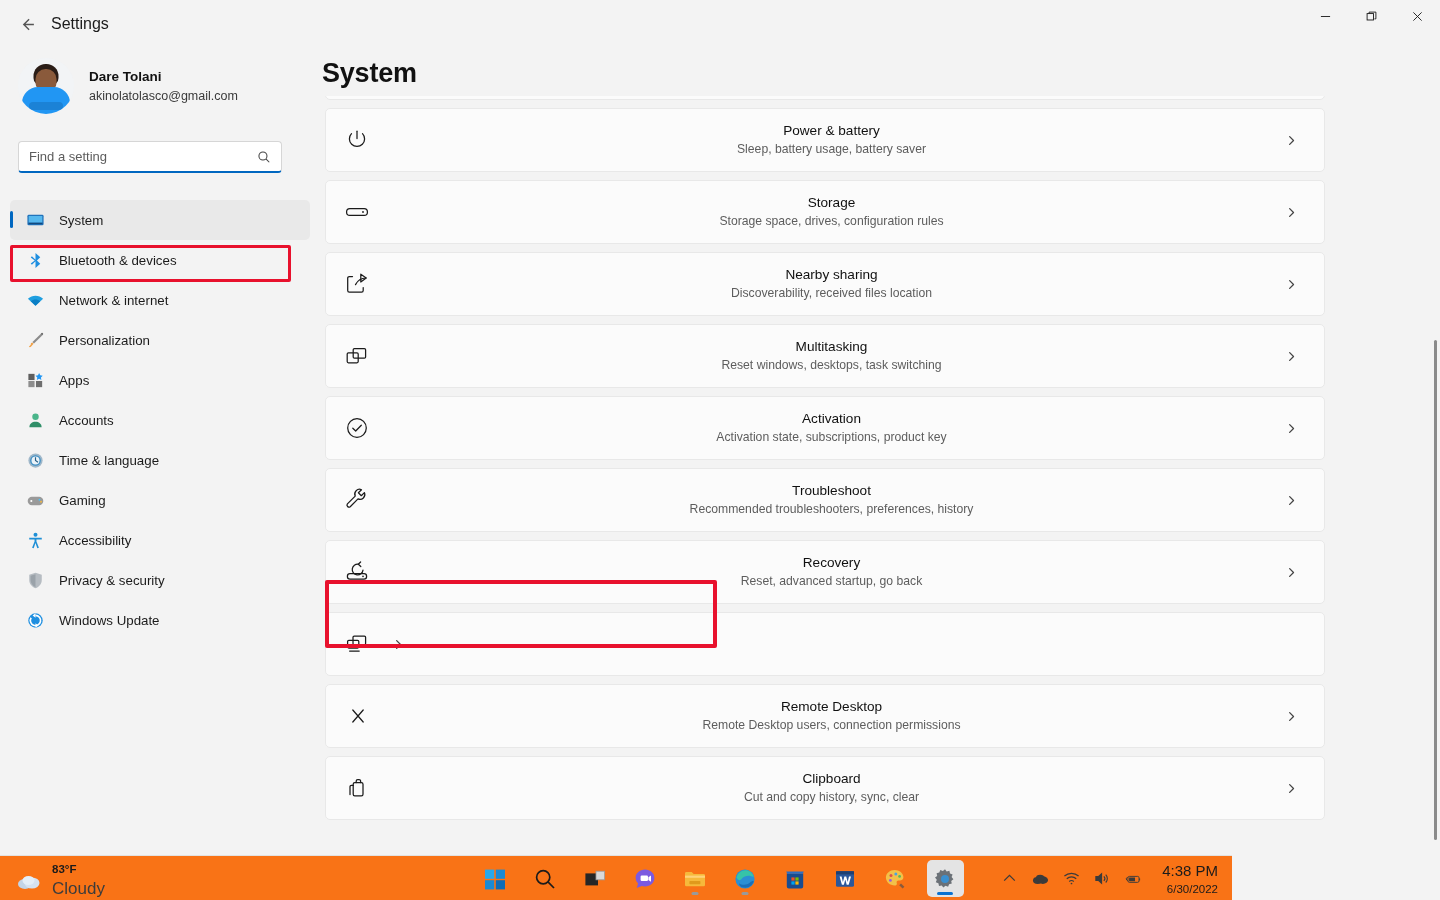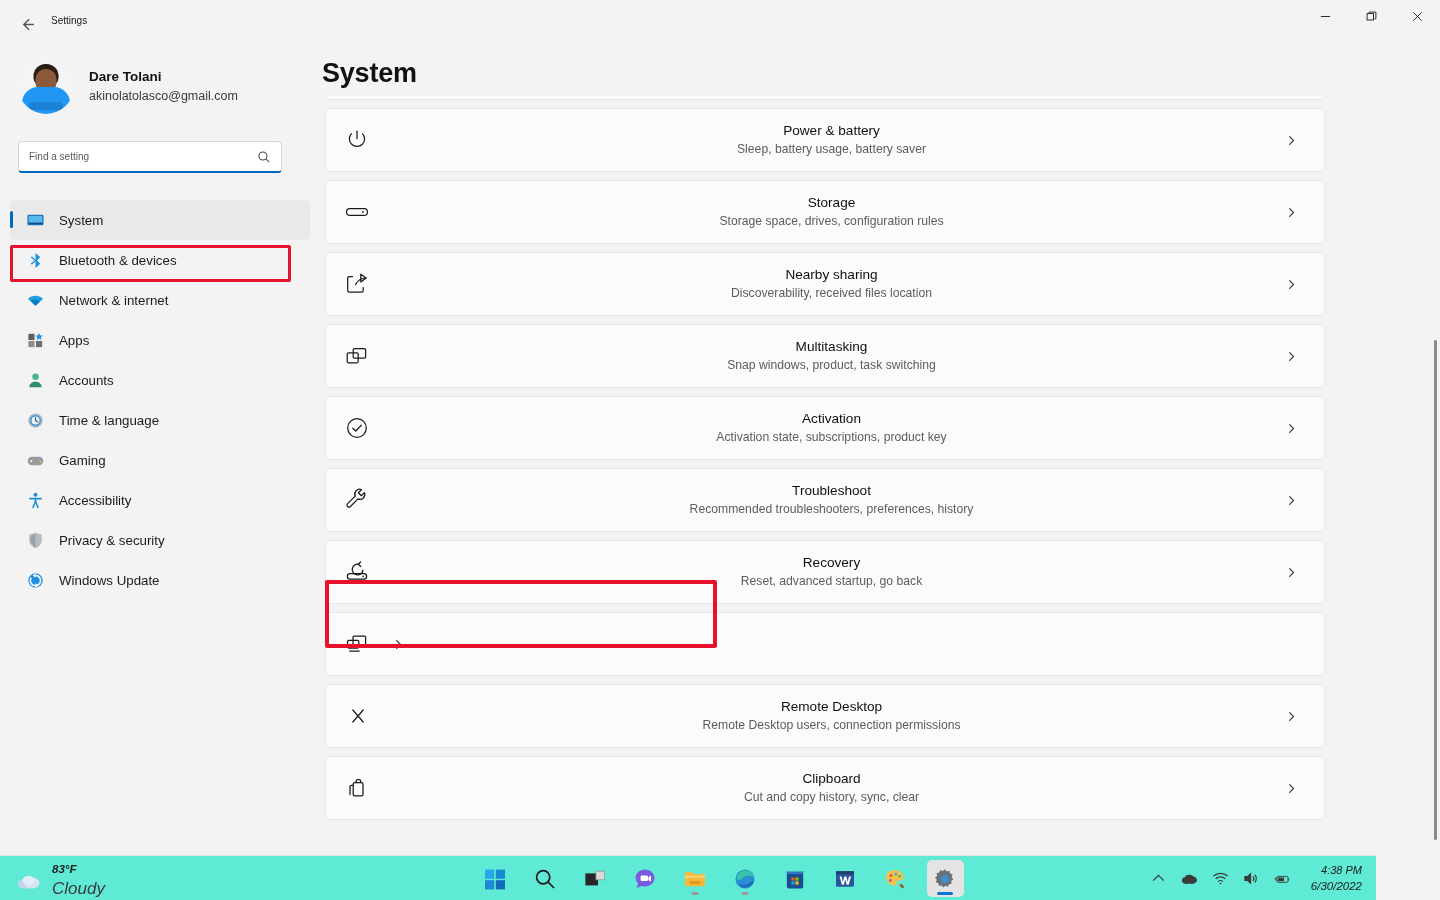--- a/index.html
+++ b/index.html
@@ -16,21 +16,21 @@
 
   
   #titlebar { position:absolute; left:0; top:0; width:1440px; height:48px; }
   #back-btn {
     position:absolute; left:10px; top:8px; width:34px; height:32px;
     display:flex; align-items:center; justify-content:center;
     border-radius:4px; color:#555;
   }
   #back-btn svg { width:17px; height:17px; }
   #title-text {
-    position:absolute; left:51px; top:15px; font-size:10px; color:#1b1b1b;
+    position:absolute; left:51px; top:15px; font-size:16px; color:#1b1b1b;
   }
   .wbtn {
     position:absolute; top:0; width:46px; height:32px;
     display:flex; align-items:center; justify-content:center; color:#1b1b1b;
   }
   #btn-min { left:1302px; }
   #btn-max { left:1348px; }
   #btn-close { left:1394px; }
   .wbtn svg { width:11px; height:11px; }
 
@@ -63,21 +63,21 @@
   #profile-email { font-size:12.5px; color:#3a3a3a; line-height:1.45; }
 
   #search-wrap { position:absolute; left:18px; top:93px; width:264px; height:32px; }
   #search-box {
     width:100%; height:100%; background:#fff;
     border:1px solid #d6d6d6; border-bottom:2px solid #0067c0;
     border-radius:4px; display:flex; align-items:center; padding:0 10px;
   }
   #search-input {
     border:none; outline:none; background:transparent; flex:1;
-    font-family:"Liberation Sans", sans-serif; font-size:10px; color:#1b1b1b;
+    font-family:"Liberation Sans", sans-serif; font-size:13px; color:#1b1b1b;
   }
   #search-input::placeholder { color:#5c5c5c; }
   #search-icon { width:14px; height:14px; color:#444; flex:none; }
 
   #nav { position:absolute; left:10px; top:152px; width:300px; }
   .nav-item {
     position:relative; height:40px; display:flex; align-items:center;
     padding-left:16px; border-radius:5px; margin-bottom:0px; gap:14px;
   }
   .nav-item.active { background:#e9e9e9; }
@@ -127,22 +127,22 @@
 
   
   #scrollbar-track { position:absolute; left:1432px; top:90px; width:8px; height:765px; }
   #scrollbar-thumb {
     position:absolute; left:2px; top:250px; width:3px; height:500px;
     background:#8a8a8a; border-radius:2px;
   }
 
   
   #taskbar {
-    position:absolute; left:0; top:855px; width:1376px; height:45px;
-    background:#5eead4; border-top:1px solid #e2e2e2;font-style:italic;
+    position:absolute; left:0; top:855px; width:1232px; height:45px;
+    background:#f97316; border-top:1px solid #e2e2e2;
   }
   #weather { position:absolute; left:16px; top:6px; display:flex; align-items:center; gap:10px; }
   #weather-ico { width:26px; height:22px; }
   #weather-temp { font-size:11.5px; font-weight:bold; color:#1b1b1b; line-height:1.35; }
   #weather-cond { font-size:17px; color:#3c3c3c; line-height:1.35; }
 
   #tb-apps { position:absolute; left:0; top:0; width:1440px; height:45px;
              display:flex; align-items:center; justify-content:center; gap:13px; }
   .tb-app {
     width:37px; height:37px; border-radius:5px; position:relative;
@@ -151,21 +151,21 @@
   .tb-app.active { background:#e4e4e4; }
   .tb-app .dot {
     position:absolute; bottom:2px; left:50%; transform:translateX(-50%);
     width:7px; height:3px; border-radius:2px; background:#9a9a9a;
   }
   .tb-app.active .dot { width:16px; background:#0a72d0; }
 
   #tray { position:absolute; right:14px; top:0; height:45px; display:flex; align-items:center; gap:14px; }
   .tray-ico { width:17px; height:17px; color:#3b3b3b; display:flex; align-items:center; justify-content:center; }
   #clock { text-align:right; margin-left:6px; }
-  #clock-time { font-size:11px; color:#1b1b1b; line-height:1.4; }
+  #clock-time { font-size:15px; color:#1b1b1b; line-height:1.4; }
   #clock-date { font-size:11.5px; color:#1b1b1b; line-height:1.4; }
 </style>
 </head>
 <body>
 
 <div id="window">
 
   <div id="titlebar">
     <div id="back-btn">
       <svg viewBox="0 0 16 16" fill="none" stroke="currentColor" stroke-width="1.3">
@@ -242,20 +242,30 @@
             <svg viewBox="0 0 20 20">
               <path d="M10 15.5 2 8.2c4.5-4.1 11.5-4.1 16 0L10 15.5z" fill="#1f9fe0"></path>
               <path d="M10 15.5 5 10.8c2.8-2.5 7.2-2.5 10 0L10 15.5z" fill="#0a7ec4"></path>
             </svg>
           </span>
           <span class="nav-label">Network &amp; internet</span>
         </div>
         <div class="nav-item">
           <span class="nav-ico">
             <svg viewBox="0 0 20 20">
+              <path d="M15.4 3.1 17 4.7 8.4 13.2 6.8 11.6z" fill="#8b8b8b"></path>
+              <path d="M6.5 12 8 13.5 5.2 16.6c-.6.6-1.6.6-2.2 0l2-2.2.2-1.6z" fill="#f0a24a"></path>
+              <path d="M15.4 3.1 17 4.7l.8-.9a1.1 1.1 0 0 0-1.5-1.6z" fill="#666"></path>
+            </svg>
+          </span>
+          <span class="nav-label">Personalization</span>
+        </div>
+        <div class="nav-item">
+          <span class="nav-ico">
+            <svg viewBox="0 0 20 20">
               <rect x="2.5" y="3" width="6.5" height="6.5" fill="#5e5e5e"></rect>
               <rect x="2.5" y="10.5" width="6.5" height="6.5" fill="#8d8d8d"></rect>
               <rect x="10.5" y="10.5" width="6.5" height="6.5" fill="#6e6e6e"></rect>
               <path d="M13.8 2.2l1.2 2.4 2.6.3-1.9 1.9.5 2.6-2.4-1.3-2.4 1.3.5-2.6-1.9-1.9 2.6-.3z" fill="#2196f3"></path>
             </svg>
           </span>
           <span class="nav-label">Apps</span>
         </div>
         <div class="nav-item">
           <span class="nav-ico">
@@ -393,21 +403,21 @@
         </div>
         <div class="card">
           <div class="card-ico">
             <svg viewBox="0 0 26 26" fill="none" stroke="#1b1b1b" stroke-width="1.25" stroke-linecap="round" stroke-linejoin="round">
               <rect x="3.2" y="9.8" width="11" height="10" rx="1.2"></rect>
               <rect x="9.2" y="5.6" width="12.4" height="9.6" rx="1.2"></rect>
             </svg>
           </div>
           <div class="card-txt">
             <div class="card-title">Multitasking</div>
-            <div class="card-sub">Snap windows, product, task switching</div>
+            <div class="card-sub">Reset windows, desktops, task switching</div>
           </div>
           <div class="card-chev">
             <svg viewBox="0 0 12 12" fill="none" stroke="currentColor" stroke-width="1.4" stroke-linecap="round" stroke-linejoin="round">
               <path d="M4 1.8 8.2 6 4 10.2"></path>
             </svg>
           </div>
         </div>
         <div class="card">
           <div class="card-ico">
             <svg viewBox="0 0 26 26" fill="none" stroke="#1b1b1b" stroke-width="1.25" stroke-linecap="round" stroke-linejoin="round">

